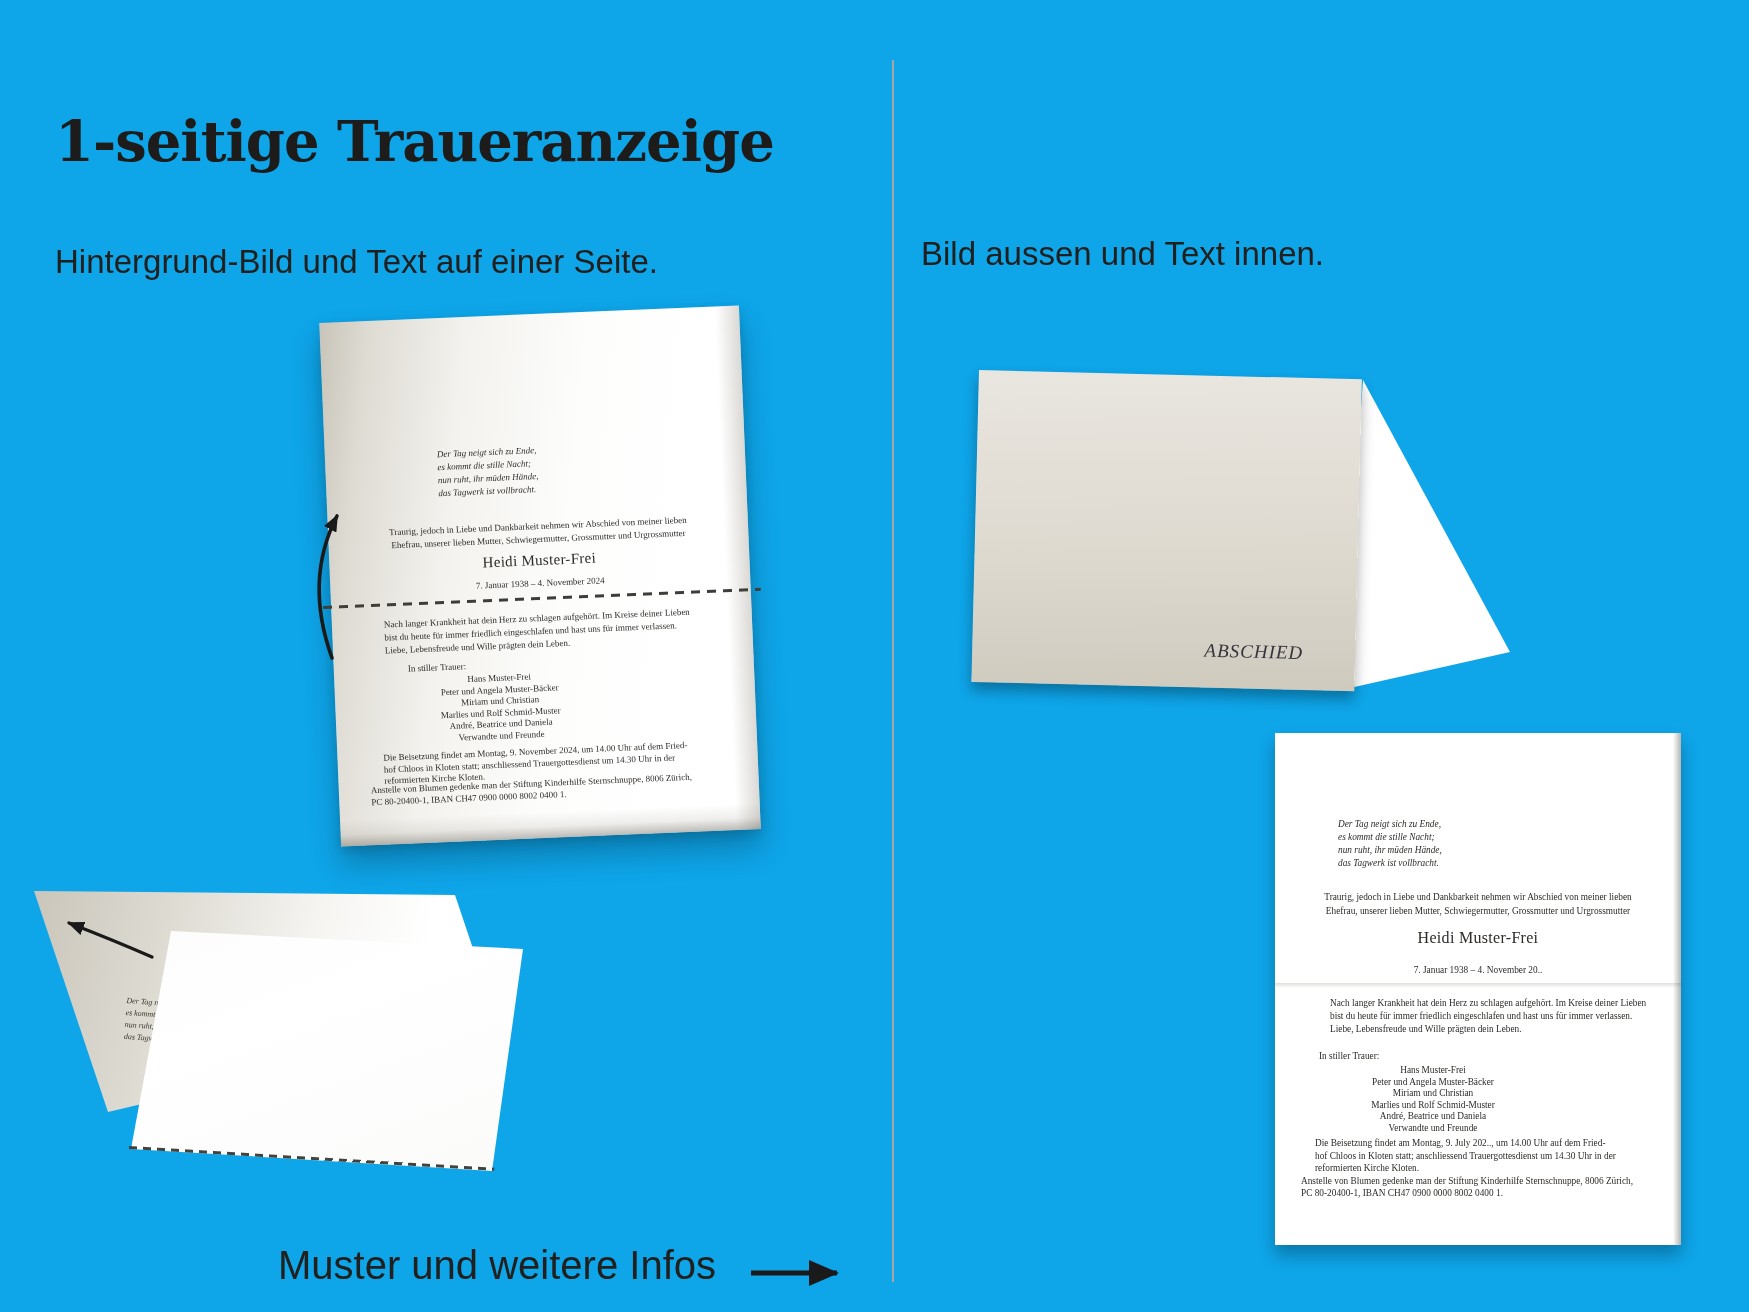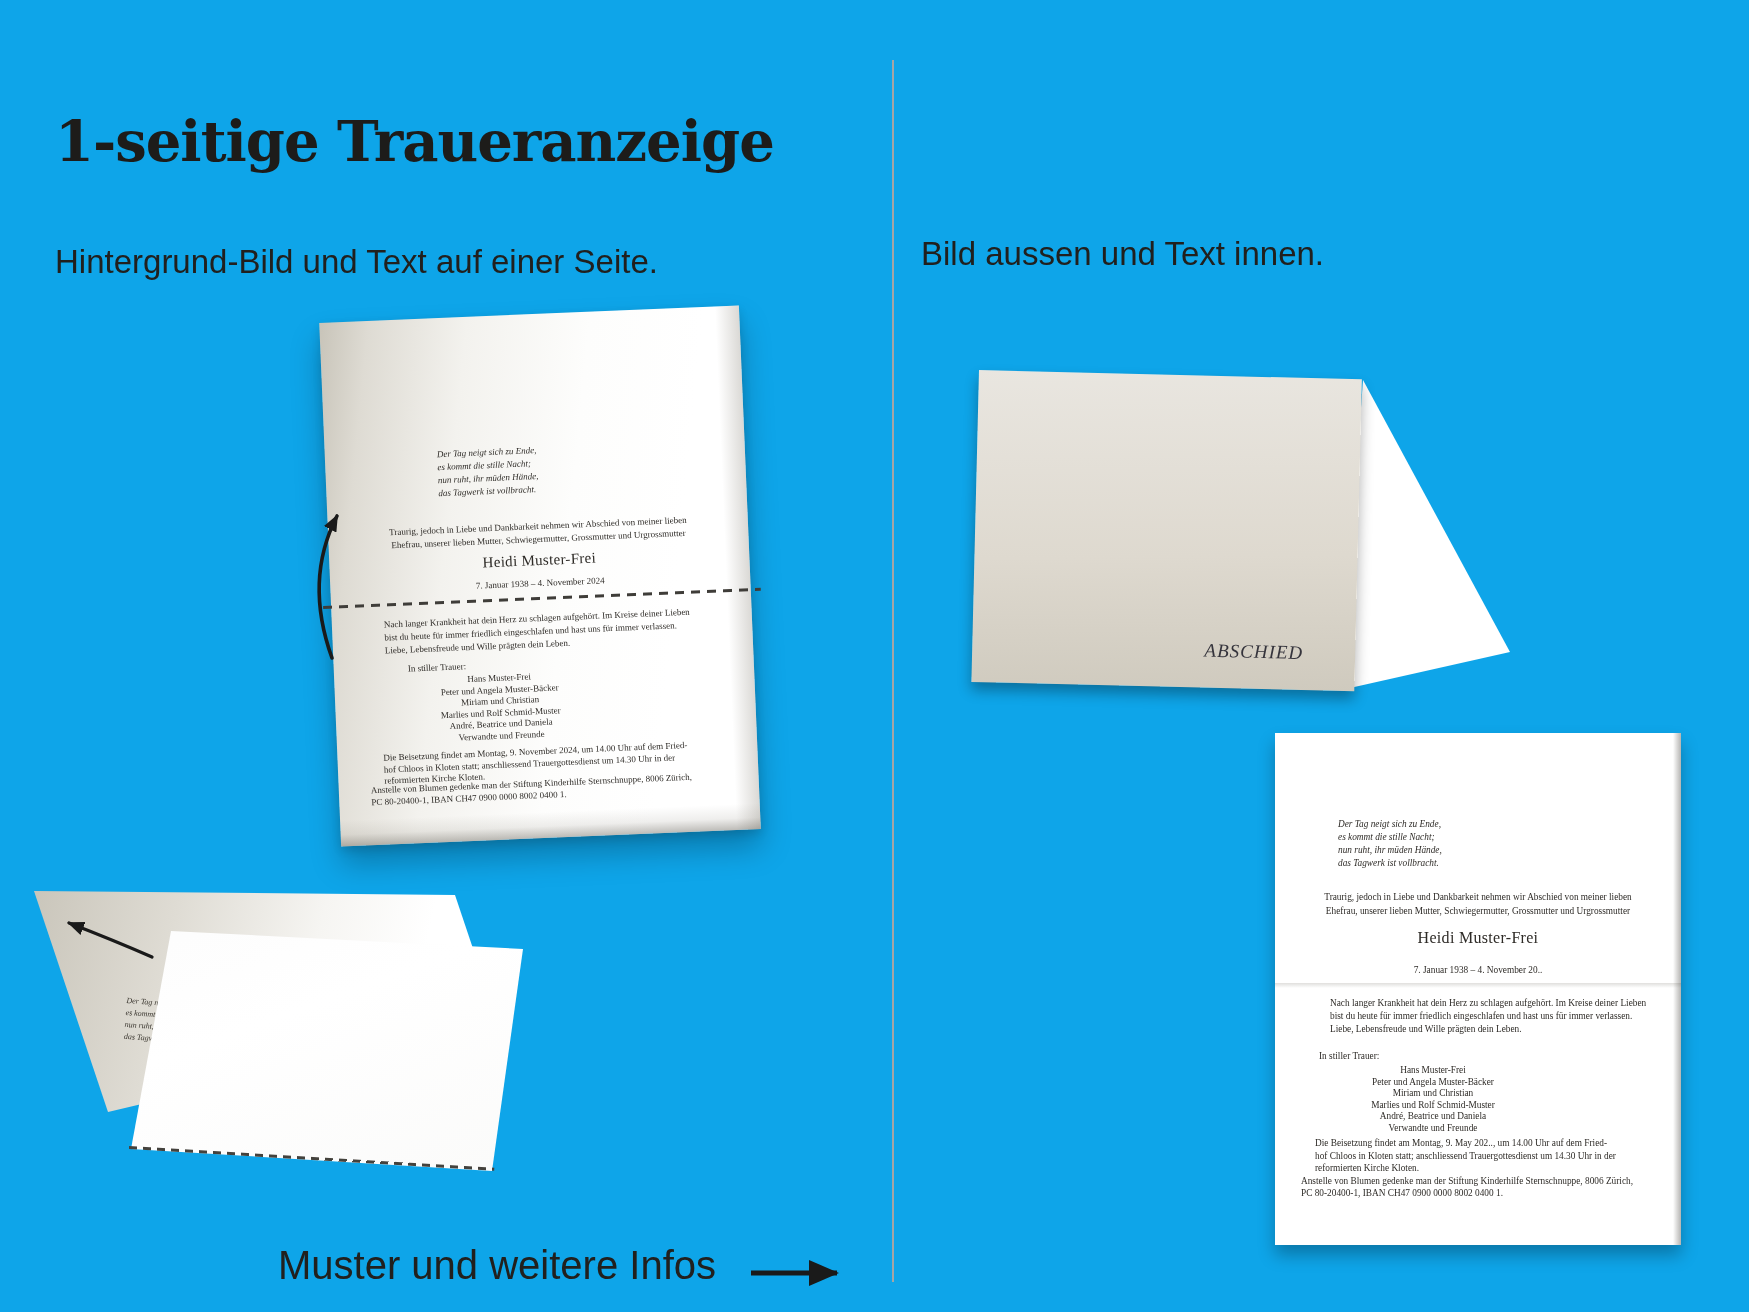--- a/index.html
+++ b/index.html
@@ -186,20 +186,20 @@
     <div class="passing-r pre">Nach langer Krankheit hat dein Herz zu schlagen aufgehört. Im Kreise deiner Lieben
 bist du heute für immer friedlich eingeschlafen und hast uns für immer verlassen.
 Liebe, Lebensfreude und Wille prägten dein Leben.</div>
     <div class="mlabel-r">In stiller Trauer:</div>
     <div class="mourners-r ctr pre">Hans Muster-Frei
 Peter und Angela Muster-Bäcker
 Miriam und Christian
 Marlies und Rolf Schmid-Muster
 André, Beatrice und Daniela
 Verwandte und Freunde</div>
-    <div class="funeral-r pre">Die Beisetzung findet am Montag, 9. May 202.., um 14.00 Uhr auf dem Fried-
+    <div class="funeral-r pre">Die Beisetzung findet am Montag, 9. July 202.., um 14.00 Uhr auf dem Fried-
 hof Chloos in Kloten statt; anschliessend Trauergottesdienst um 14.30 Uhr in der
 reformierten Kirche Kloten.</div>
     <div class="donation-r pre">Anstelle von Blumen gedenke man der Stiftung Kinderhilfe Sternschnuppe, 8006 Zürich,
 PC 80-20400-1, IBAN CH47 0900 0000 8002 0400 1.</div>
   </div>
 
 </div>
 
 </body></html>

